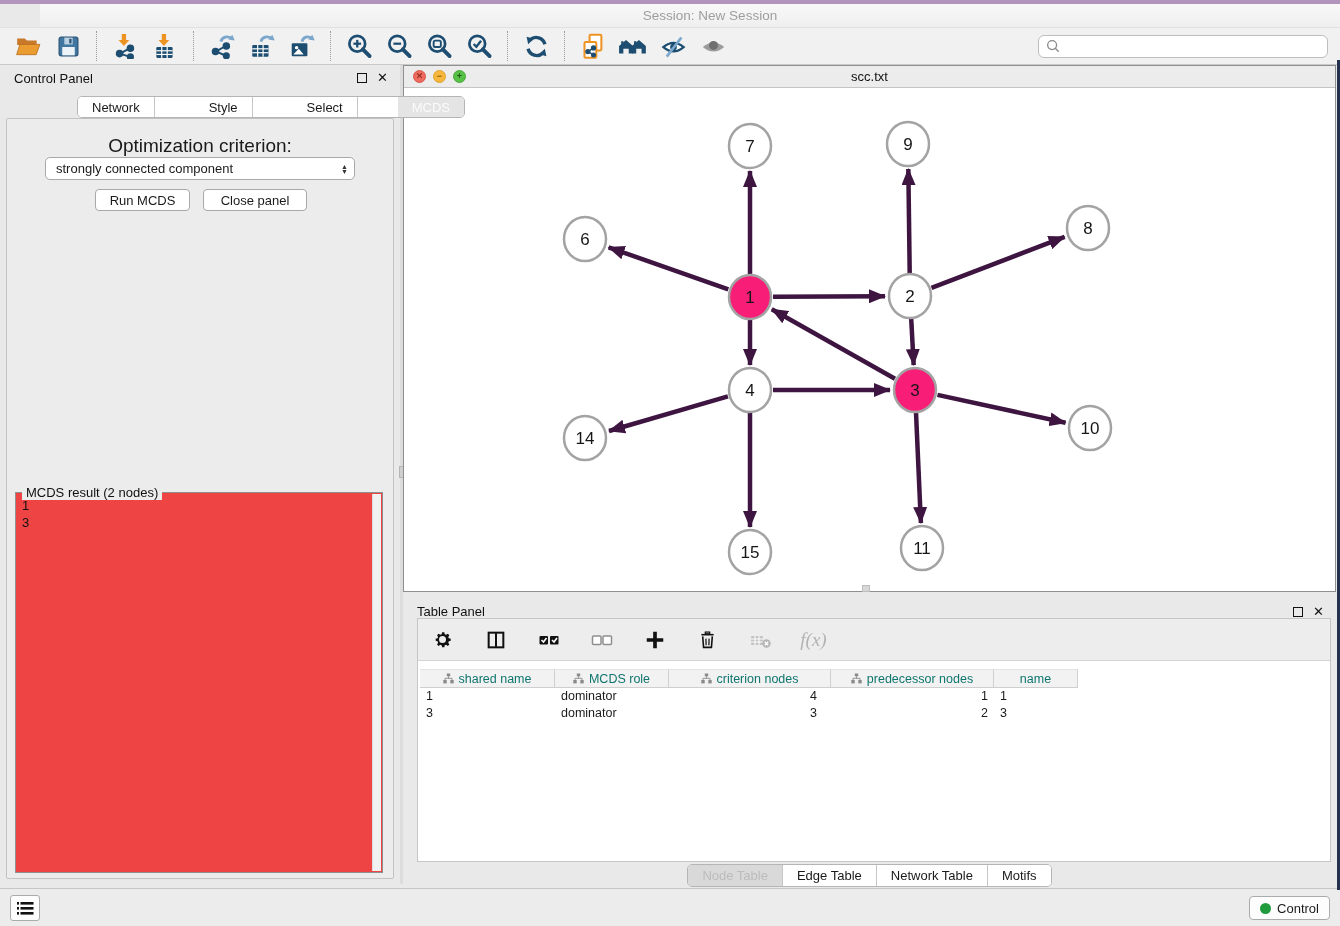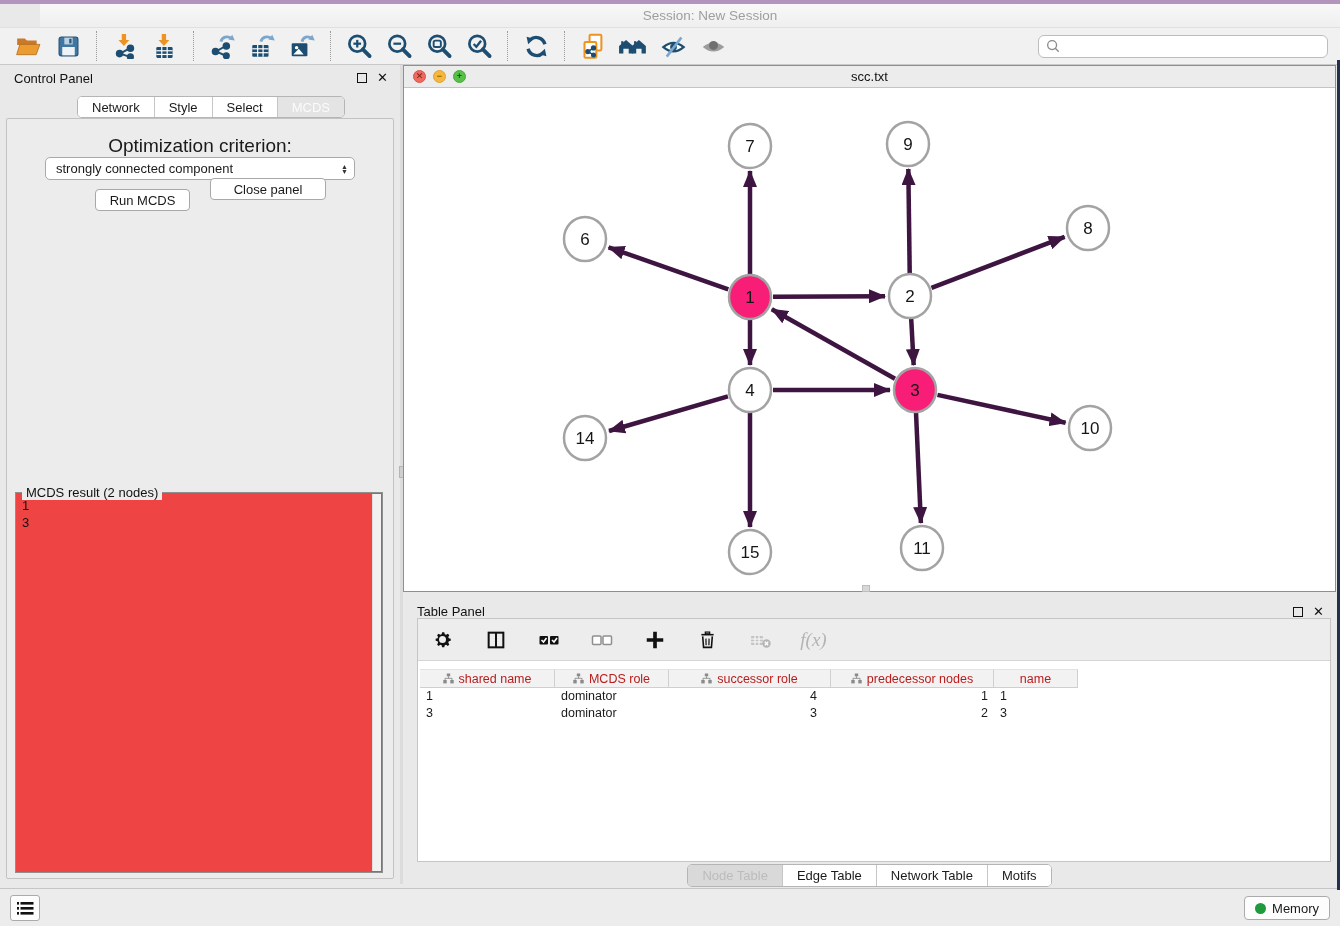--- a/index.html
+++ b/index.html
@@ -23,21 +23,21 @@
     border-radius:6px; display:flex; align-items:center; padding-left:6px; }
 
   
   .control-panel { position:absolute; left:0; top:65px; width:400px; height:819px; background:#e9e9e9; }
   .panel-head { position:absolute; left:0; top:0; width:100%; height:26px; display:flex; align-items:center; }
   .panel-title { margin-left:14px; font-size:13px; color:#111; }
   .panel-icons { margin-left:auto; margin-right:12px; display:flex; align-items:center; gap:10px; }
   .float-glyph { width:10px; height:10px; border:1.6px solid #111; display:inline-block; }
   .close-glyph { font-size:13px; font-weight:bold; color:#111; line-height:10px; }
   .cp-tabs { position:absolute; left:77px; top:31px; height:22px; display:flex; border:1px solid #b5b5b5;
-    border-radius:5px; overflow:hidden; background:#fff; z-index:3; }
+    border-radius:5px; overflow:hidden; background:#fff; z-index:3;gap:40px; }
   .cp-tab { padding:0 14px; display:flex; align-items:center; font-size:13px; background:#fff; border-right:1px solid #c6c6c6; }
   .cp-tab:last-child { border-right:none; }
   .cp-tab.disabled { background:#e4e4e4; color:#fbfbfb; }
   .cp-content { position:absolute; left:6px; right:6px; top:53px; bottom:5px; background:#ececec;
     border:1px solid #c2c2c2; border-radius:2px; }
   .opt-label { position:absolute; left:0; top:16px; width:100%; text-align:center; font-size:19px; }
   .dropdown { position:absolute; left:38px; top:38px; width:310px; height:23px; background:#fff;
     border:1px solid #a9a9a9; border-radius:5px; display:flex; align-items:center; padding:0 6px 0 10px; font-size:13px; }
   .dd-chevrons { margin-left:auto; display:flex; flex-direction:column; align-items:center; line-height:5px; }
   .dd-chevrons span { font-size:7px; color:#333; }
@@ -69,21 +69,21 @@
 
   
   .table-panel { position:absolute; left:403px; top:592px; width:933px; height:296px; background:#e9e9e9; }
   .tp-box { position:absolute; left:14px; right:5px; top:26px; bottom:26px; background:#fff; border:1px solid #c6c6c6; }
   .tp-toolbar { position:absolute; left:0; top:0; width:100%; height:42px; background:#ededed;
     border-bottom:1px solid #d5d5d5; display:flex; align-items:center; padding-left:8px; gap:20px; }
   .tpb { width:33px; height:32px; display:flex; align-items:center; justify-content:center; }
   .fx-glyph { font-family:"Liberation Serif","DejaVu Serif",serif; font-style:italic; font-size:19px; color:#b3b3b3; }
   .tbl-header { position:absolute; left:2px; top:50px; height:19px; display:flex; }
   .th-cell { background:#f2f2f2; border-right:1px solid #d0d0d0; border-top:1px solid #e3e3e3; border-bottom:1px solid #cfcfcf;
-    display:flex; align-items:center; justify-content:center; gap:5px; font-size:12.5px; color:#b91c1c; }
+    display:flex; align-items:center; justify-content:center; gap:5px; font-size:12.5px; color:#0f766e; }
   .tbl-rows { position:absolute; left:2px; top:69px; }
   .tbl-row { display:flex; height:16.5px; align-items:center; font-size:12.5px; }
   .td { padding:0 6px; overflow:hidden; white-space:nowrap; }
   .num { text-align:right; }
   .tp-tabs { position:absolute; left:0; right:0; bottom:1px; height:23px; display:flex; justify-content:center; }
   .tp-tabs-group { display:flex; border:1px solid #b5b5b5; border-radius:5px; overflow:hidden; background:#fff; }
   .tp-tab { padding:0 14px; display:flex; align-items:center; font-size:13px; background:#fff; border-right:1px solid #c6c6c6; }
   .tp-tab:last-child { border-right:none; }
   .tp-tab.disabled { background:#d9d9d9; color:#bcbcbc; }
 
@@ -282,21 +282,21 @@
     <div class="cp-content">
       <div class="opt-label">Optimization criterion:</div>
       <div class="dropdown">
         <span>strongly connected component</span>
         <span class="dd-chevrons">
             <span>▲</span>
             <span>▼</span>
           </span>
       </div>
       <div class="btn" style="left:88px; top:70px; width:95px;">Run MCDS</div>
-      <div class="btn" style="left:196px; top:59px; width:116px;margin-left:7px;">Close panel</div>
+      <div class="btn" style="left:196px; top:70px; width:104px;">Close panel</div>
       <div class="result-group">
         <span class="result-label">MCDS result (2 nodes)</span>
         <div class="result-lines">
           <div>1</div>
           <div>3</div>
         </div>
         <div class="result-scroll"></div>
       </div>
     </div>
   </div>
@@ -449,21 +449,21 @@
             </svg>
           <span>MCDS role</span>
         </div>
         <div class="th-cell" style="width:162px;">
           <svg width="11" height="11" viewBox="0 0 11 11">
               <rect x="3.8" y="0.5" width="3.4" height="2.8" fill="#8a8a8a"></rect>
               <rect x="0.3" y="7" width="3.4" height="3.4" fill="#8a8a8a"></rect>
               <rect x="7.3" y="7" width="3.4" height="3.4" fill="#8a8a8a"></rect>
               <path d="M5.5 3.3 V5.3 M2 7 V5.3 H9 V7" stroke="#8a8a8a" stroke-width="0.9" fill="none"></path>
             </svg>
-          <span>successor role</span>
+          <span>criterion nodes</span>
         </div>
         <div class="th-cell" style="width:163px;">
           <svg width="11" height="11" viewBox="0 0 11 11">
               <rect x="3.8" y="0.5" width="3.4" height="2.8" fill="#8a8a8a"></rect>
               <rect x="0.3" y="7" width="3.4" height="3.4" fill="#8a8a8a"></rect>
               <rect x="7.3" y="7" width="3.4" height="3.4" fill="#8a8a8a"></rect>
               <path d="M5.5 3.3 V5.3 M2 7 V5.3 H9 V7" stroke="#8a8a8a" stroke-width="0.9" fill="none"></path>
             </svg>
           <span>predecessor nodes</span>
         </div>
@@ -508,18 +508,18 @@
             <rect x="3.5" y="1" width="13" height="2.6"></rect>
           <rect x="0" y="6" width="2" height="2.6"></rect>
             <rect x="3.5" y="6" width="13" height="2.6"></rect>
           <rect x="0" y="11" width="2" height="2.6"></rect>
             <rect x="3.5" y="11" width="13" height="2.6"></rect>
         </g>
       </svg>
     </div>
     <div class="memory-btn">
       <span class="mem-dot"></span>
-      <span>Memory</span>
+      <span>Control</span>
     </div>
   </div>
 
   <div class="right-strip"></div>
 </div>
 
 </body></html>

